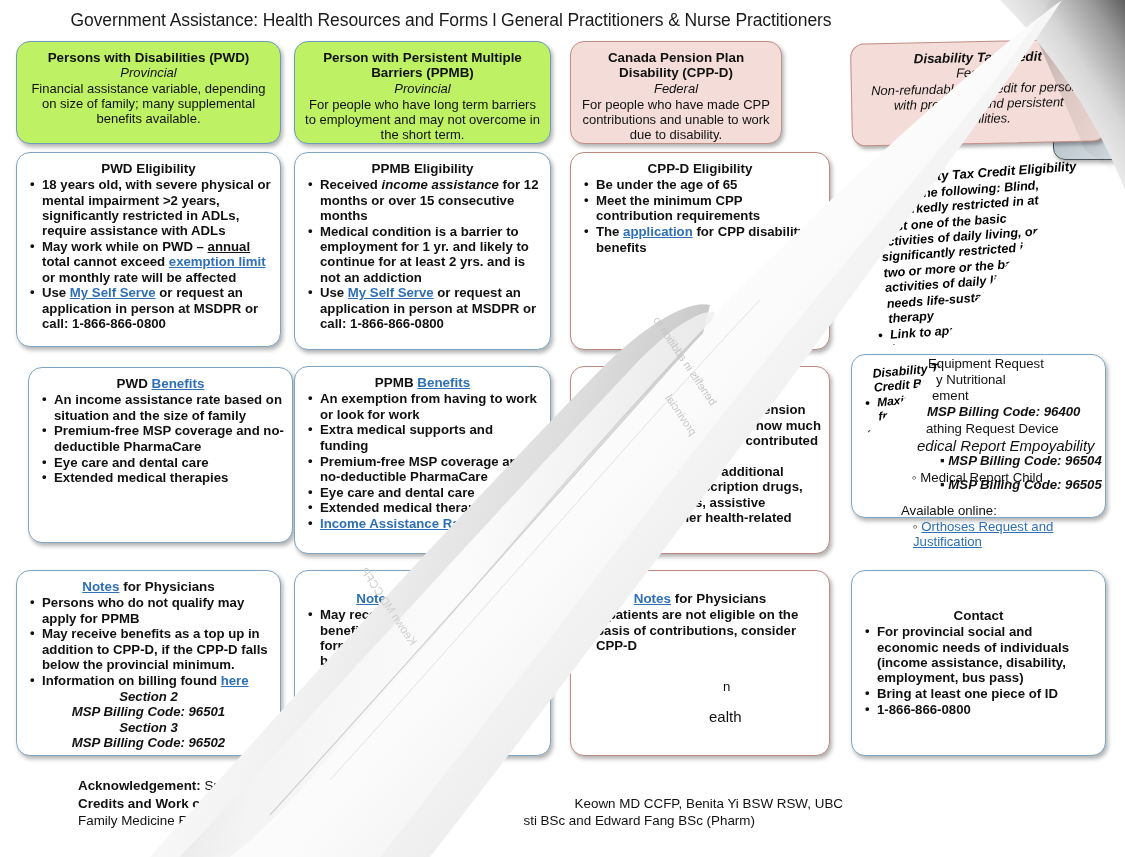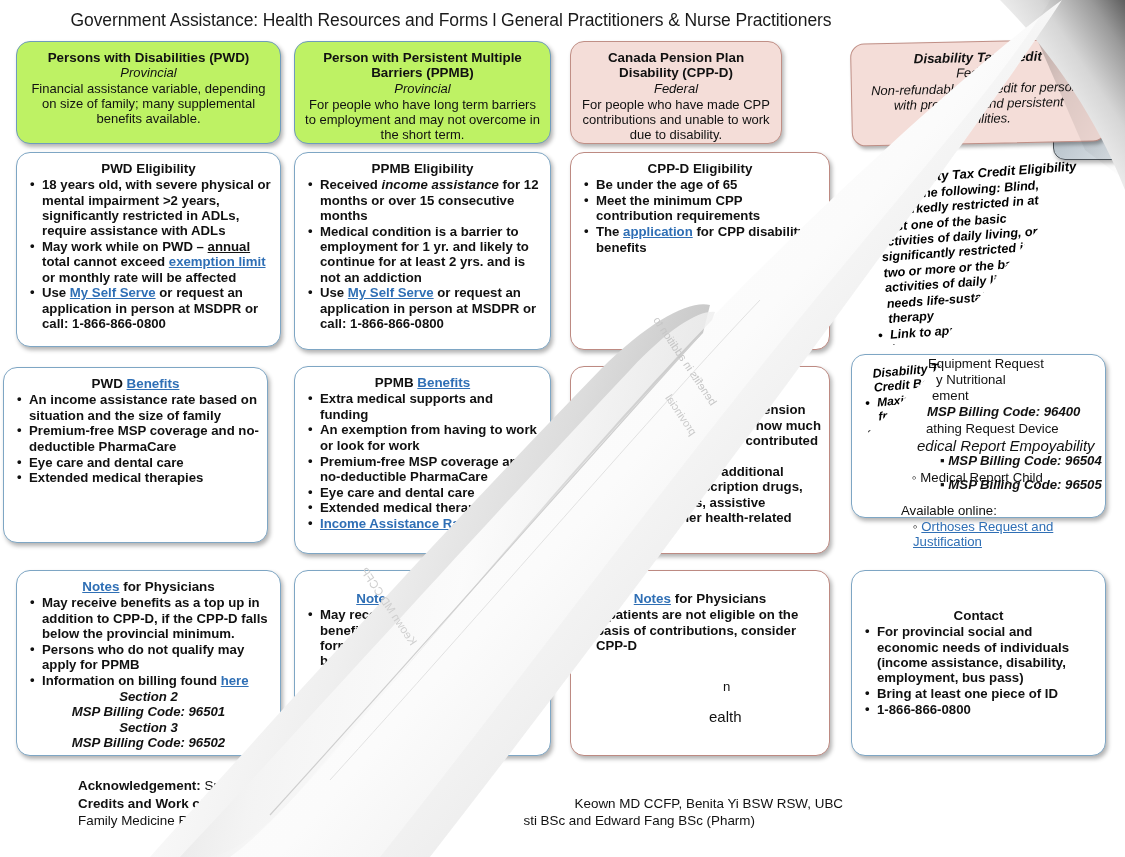--- a/index.html
+++ b/index.html
@@ -84,41 +84,41 @@
 
   <div class="card" style="left:16px;top:152px;width:265px;height:195px;">
     <div class="ctitle">PWD Eligibility</div>
     <ul class="b">
       <li>18 years old, with severe physical or mental impairment &gt;2 years, significantly restricted in ADLs, require assistance with ADLs</li>
       <li>May work while on PWD – <span class="u">annual</span> total cannot exceed <a class="lnk">exemption limit</a> or monthly rate will be affected</li>
       <li>Use <a class="lnk">My Self Serve</a> or request an application in person at MSDPR or call: <span class="b">1-866-866-0800</span></li>
     </ul>
   </div>
 
-  <div class="card" style="left:3px;top:367px;width:265px;height:176px;">
+  <div class="card" style="left:28px;top:367px;width:265px;height:176px;">
     <div class="ctitle">
       <span>PWD</span>
       <a class="lnk">Benefits</a>
     </div>
     <ul class="b">
       <li>An income assistance rate based on situation and the size of family</li>
       <li>Premium-free MSP coverage and no-deductible PharmaCare</li>
       <li>Eye care and dental care</li>
       <li>Extended medical therapies</li>
     </ul>
   </div>
 
   <div class="card" style="left:16px;top:570px;width:265px;height:186px;">
     <div class="ctitle">
       <a class="lnk">Notes</a>
       <span>for Physicians</span>
     </div>
     <ul class="b">
+      <li>Persons who do not qualify may apply for PPMB</li>
       <li>May receive benefits as a top up in addition to CPP-D, if the CPP-D falls below the provincial minimum.</li>
-      <li>Persons who do not qualify may apply for PPMB</li>
       <li>Information on billing found <a class="lnk">here</a></li>
     </ul>
     <div class="ctr bi" style="margin-top:1px;">Section 2</div>
     <div class="ctr bi">MSP Billing Code: 96501</div>
     <div class="ctr bi">Section 3</div>
     <div class="ctr bi">MSP Billing Code: 96502</div>
   </div>
 
   <div class="card blue-fill" style="left:294px;top:41px;width:257px;height:103px;">
     <div class="ctitle">Person with Persistent Multiple Barriers (PPMB)</div>
@@ -134,22 +134,22 @@
       <li>Use <a class="lnk">My Self Serve</a> or request an application in person at MSDPR or call: <span class="b">1-866-866-0800</span></li>
     </ul>
   </div>
 
   <div class="card" style="left:294px;top:366px;width:257px;height:188px;">
     <div class="ctitle">
       <span>PPMB</span>
       <a class="lnk">Benefits</a>
     </div>
     <ul class="b">
+      <li>An exemption from having to work or look for work</li>
       <li>Extra medical supports and funding</li>
-      <li>An exemption from having to work or look for work</li>
       <li>Premium-free MSP coverage and no-deductible PharmaCare</li>
       <li>Eye care and dental care</li>
       <li>Extended medical therapies</li>
       <li><a class="lnk">Income Assistance Rates</a></li>
     </ul>
   </div>
 
   <div class="card" style="left:294px;top:570px;width:257px;height:186px;">
     <div class="ctitle" style="margin-top:14px;">
       <a class="lnk">Notes</a>

